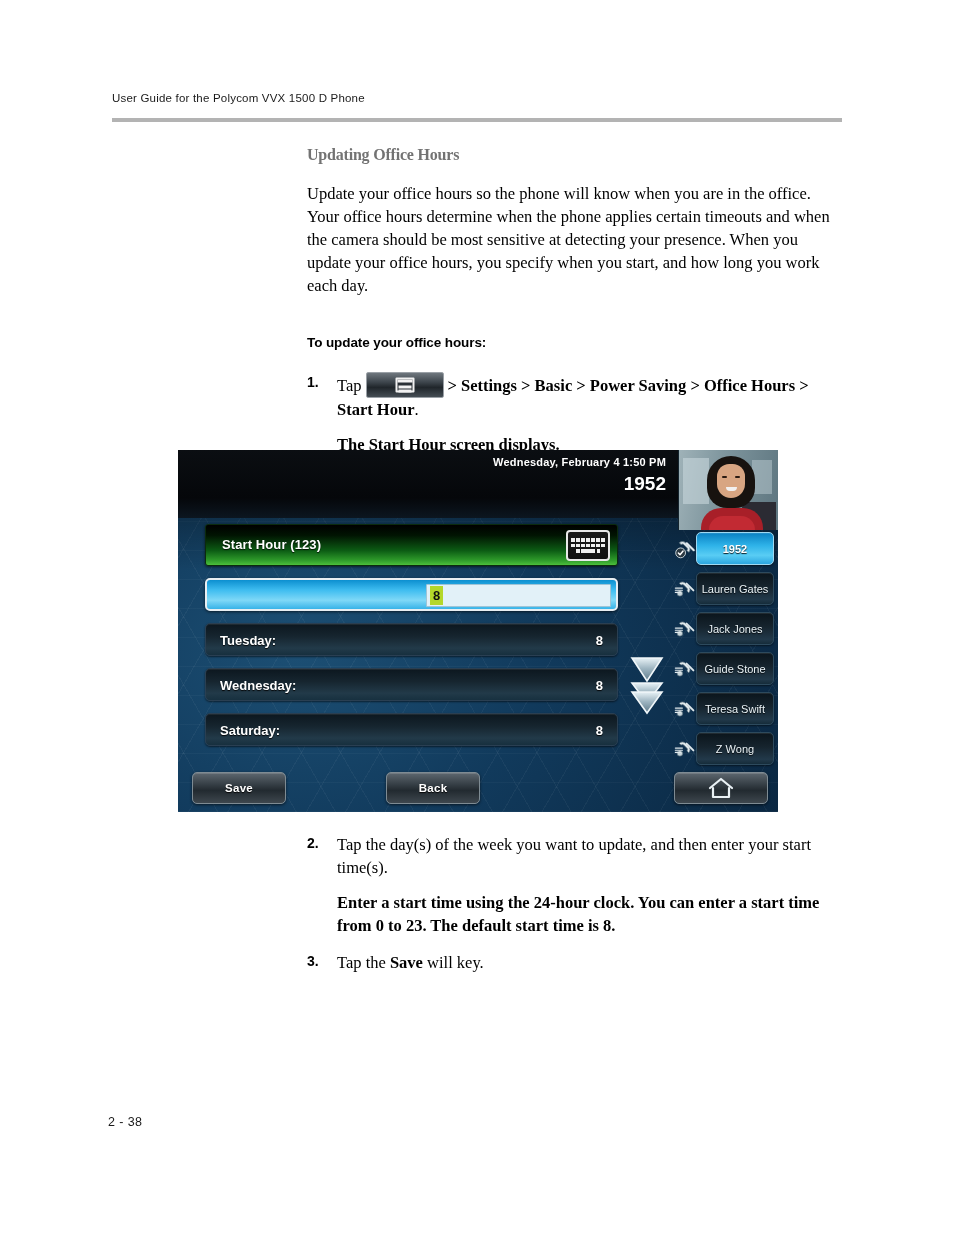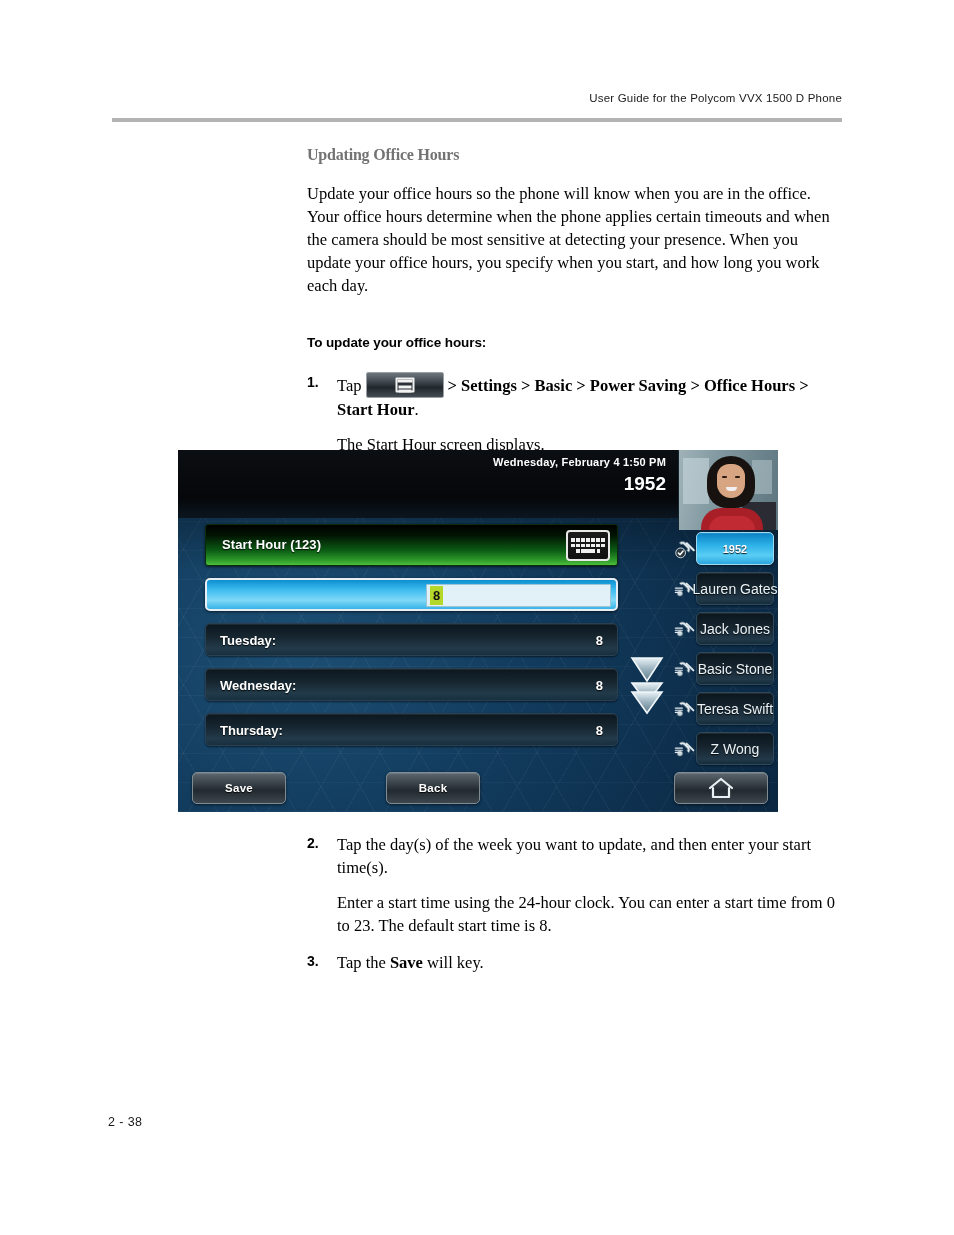--- a/index.html
+++ b/index.html
@@ -11,21 +11,21 @@
     width: 954px; height: 1235px;
     position: relative;
     font-family: "Liberation Serif", serif;
     color: #000;
     overflow: hidden;
   }
 
   
   #page-header {
     position: absolute;
-    left: 112px; top: 92px; width: 730px; text-align: right;
+    left: 112px; top: 92px; width: 730px;
   }
   #page-header .hdr-text {
     font-family: "Liberation Sans", sans-serif;
     font-size: 11.5px;
     letter-spacing: 0.2px;
     color: #1a1a1a;
     padding-bottom: 14px;
   }
   #page-header .hdr-rule {
     height: 4px;
@@ -80,20 +80,21 @@
   .step-body {
     flex: 1;
     font-size: 16.5px;
     line-height: 23px;
   }
   .step-body b { font-weight: bold; }
   .step-sub {
     margin-top: 12px;
     font-size: 16.5px;
     line-height: 23px;
+    font-weight: bold;
   }
 
   
   .menu-key {
     display: inline-block;
     vertical-align: -7px;
     width: 78px; height: 26px;
     margin: 0 4px;
     border-radius: 2px;
     border: 1px solid #9aa0a6;
@@ -295,21 +296,21 @@
     background: linear-gradient(180deg,#0b151c 0%,#16242e 45%,#22394a 85%,#152c3a 100%);
     box-shadow: inset 0 1px 0 rgba(255,255,255,.09), 0 1px 2px rgba(0,0,0,.5);
     display:flex; align-items:center; justify-content:center;
   }
   .contact.active .c-btn {
     background: linear-gradient(180deg,#0a81c3 0%,#2eb2e8 40%,#59cdf4 72%,#2ba6e0 100%);
     border: 1px solid #9fd9f2;
   }
   .contact .c-label {
     font-family: "Liberation Sans", sans-serif;
-    font-size: 14px;
+    font-size: 11px;
     color: #e9f2f6;
     text-shadow: 0 1px 1px rgba(0,0,0,.85);
     white-space: nowrap;
   }
   .contact.active .c-label { color:#fff; font-weight:bold; font-size:11px; }
   .handset {
     position:absolute; left: 0; top: 6px;
     width: 22px; height: 21px;
   }
 
@@ -435,21 +436,21 @@
       <span class="row-label">Tuesday:</span>
       <span class="row-value">8</span>
     </div>
 
     <div class="row">
       <span class="row-label">Wednesday:</span>
       <span class="row-value">8</span>
     </div>
 
     <div class="row">
-      <span class="row-label">Thursday:</span>
+      <span class="row-label">Saturday:</span>
       <span class="row-value">8</span>
     </div>
   </div>
 
   <div class="scroll-arrows">
     <svg class="arrow-dn" width="34" height="28" viewBox="0 0 34 28">
       <defs>
         <linearGradient id="agrad" x1="0" y1="0" x2="0" y2="1">
           <stop offset="0%" stop-color="#e8f2f6"></stop>
             <stop offset="45%" stop-color="#9fb6c2"></stop>
@@ -505,21 +506,21 @@
     </div>
 
     <div class="contact">
       <svg class="handset" viewBox="0 0 24 24">
         <path d="M5.5 6c2-2 5.2-2 7.2 0l3.6 3.6c2 2 2 5.2 0 7.2l-2.1-2.1c.8-.8.8-2.2 0-3L10.6 8.1c-.8-.8-2.2-.8-3 0z" fill="#dfe8ec" stroke="#5d7380" stroke-width=".9"></path>
         <path d="M13.8 6.4 L21.6 14.2" stroke="#dfe8ec" stroke-width="2.2" stroke-linecap="round"></path>
         <circle cx="6.2" cy="17.6" r="3.1" fill="#c9d6dc" stroke="#5d7380" stroke-width=".9"></circle>
         <path d="M1 11.5 H9 M1 14 H9 M1 16.5 H7" stroke="#dfe8ec" stroke-width="1.4" stroke-linecap="round"></path>
       </svg>
       <span class="c-btn">
-        <span class="c-label">Basic Stone</span>
+        <span class="c-label">Guide Stone</span>
       </span>
     </div>
 
     <div class="contact">
       <svg class="handset" viewBox="0 0 24 24">
         <path d="M5.5 6c2-2 5.2-2 7.2 0l3.6 3.6c2 2 2 5.2 0 7.2l-2.1-2.1c.8-.8.8-2.2 0-3L10.6 8.1c-.8-.8-2.2-.8-3 0z" fill="#dfe8ec" stroke="#5d7380" stroke-width=".9"></path>
         <path d="M13.8 6.4 L21.6 14.2" stroke="#dfe8ec" stroke-width="2.2" stroke-linecap="round"></path>
         <circle cx="6.2" cy="17.6" r="3.1" fill="#c9d6dc" stroke="#5d7380" stroke-width=".9"></circle>
         <path d="M1 11.5 H9 M1 14 H9 M1 16.5 H7" stroke="#dfe8ec" stroke-width="1.4" stroke-linecap="round"></path>
       </svg>

